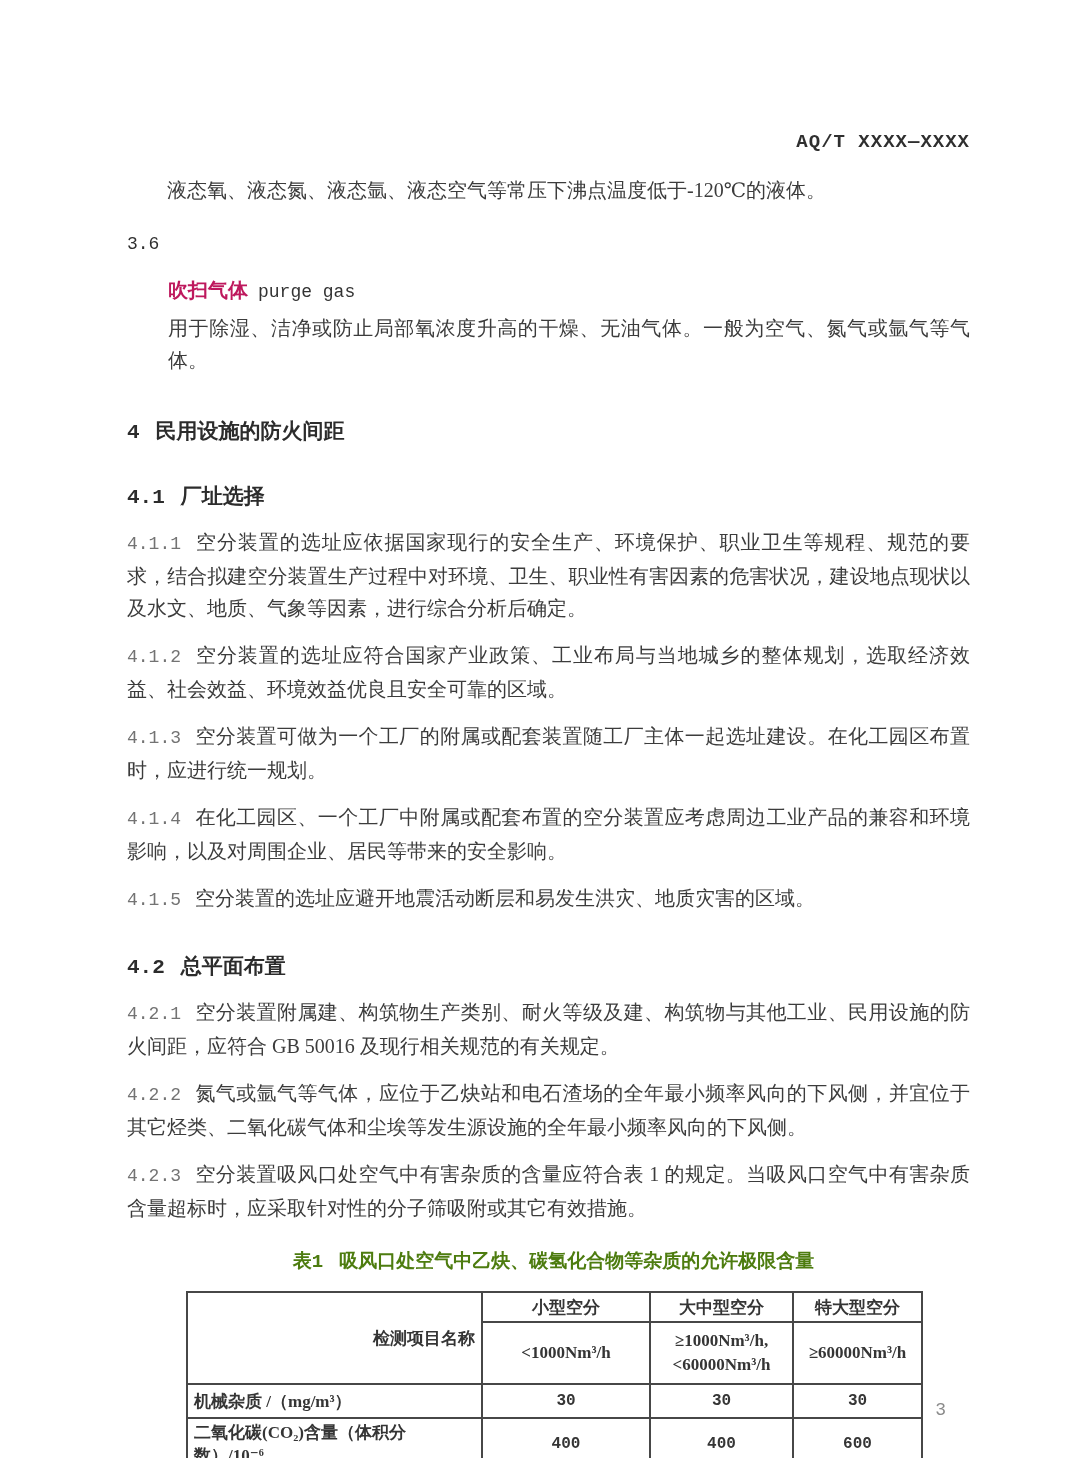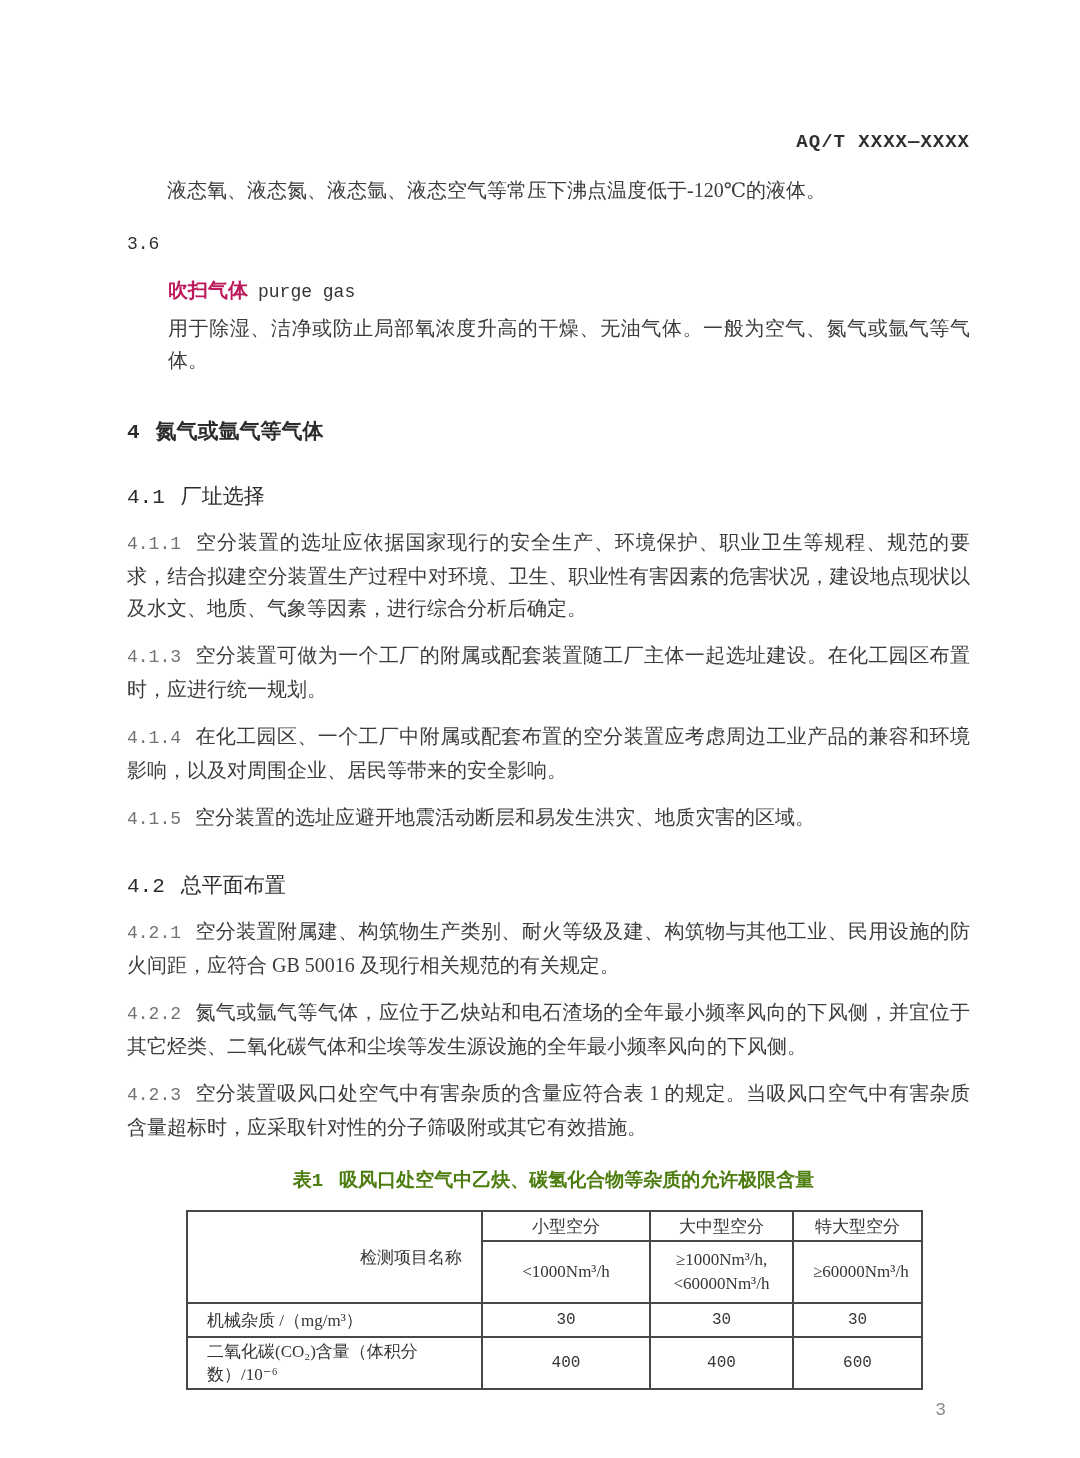--- a/index.html
+++ b/index.html
@@ -68,21 +68,21 @@
   .h-chapter {
     margin: 42px 0 0 0;
     font-size: 21px;
     font-weight: bold;
     color: #2c2c2c;
     line-height: 26px;
   }
   .h-section {
     margin: 37px 0 0 0;
     font-size: 21px;
-    font-weight: normal;
+    font-weight: bold;
     color: #2c2c2c;
     line-height: 26px;
   }
   .h-num {
     font-family: "Liberation Mono", "DejaVu Sans Mono", monospace;
     margin-right: 16px;
   }
   .clause {
     margin-top: 15px;
   }
@@ -108,22 +108,22 @@
   table.impurity {
     margin: 17px 0 0 59px;
     width: 735px;
     border-collapse: collapse;
     table-layout: fixed;
     font-size: 17px;
     color: #353535;
   }
   table.impurity th, table.impurity td {
     border: 2px solid #474747;
-    font-weight: normal;
-    padding: 2px 19px;
+    font-weight: bold;
+    padding: 2px 6px;
     background: #ffffff;
     margin-top: 10px;
   }
   th.group-name {
     height: 24px;
     text-align: center;
     font-size: 17px;
   }
   th.item-col {
     text-align: right;
@@ -167,29 +167,32 @@
     <p class="para indent2 intro-para">液态氧、液态氮、液态氩、液态空气等常压下沸点温度低于-120℃的液体。</p>
 
     <div class="clause-num-line">3.6</div>
 
     <div class="term-line">
       <span class="term-cn">吹扫气体</span><span class="term-en">purge gas</span>
     </div>
     <p class="para term-def">用于除湿、洁净或防止局部氧浓度升高的干燥、无油气体。一般为空气、氮气或氩气等气体。</p>
 
     <h1 class="h-chapter">
-      <span class="h-num">4</span><span>氮气或氩气等气体</span>
+      <span class="h-num">4</span><span>民用设施的防火间距</span>
     </h1>
 
     <h2 class="h-section">
       <span class="h-num">4.1</span><span>厂址选择</span>
     </h2>
 
     <p class="para clause">
       <span class="cnum">4.1.1</span><span>空分装置的选址应依据国家现行的安全生产、环境保护、职业卫生等规程、规范的要求，结合拟建空分装置生产过程中对环境、卫生、职业性有害因素的危害状况，建设地点现状以及水文、地质、气象等因素，进行综合分析后确定。</span>
+    </p>
+    <p class="para clause">
+      <span class="cnum">4.1.2</span><span>空分装置的选址应符合国家产业政策、工业布局与当地城乡的整体规划，选取经济效益、社会效益、环境效益优良且安全可靠的区域。</span>
     </p>
     <p class="para clause">
       <span class="cnum">4.1.3</span><span>空分装置可做为一个工厂的附属或配套装置随工厂主体一起选址建设。在化工园区布置时，应进行统一规划。</span>
     </p>
     <p class="para clause">
       <span class="cnum">4.1.4</span><span>在化工园区、一个工厂中附属或配套布置的空分装置应考虑周边工业产品的兼容和环境影响，以及对周围企业、居民等带来的安全影响。</span>
     </p>
     <p class="para clause">
       <span class="cnum">4.1.5</span><span>空分装置的选址应避开地震活动断层和易发生洪灾、地质灾害的区域。</span>
     </p>

